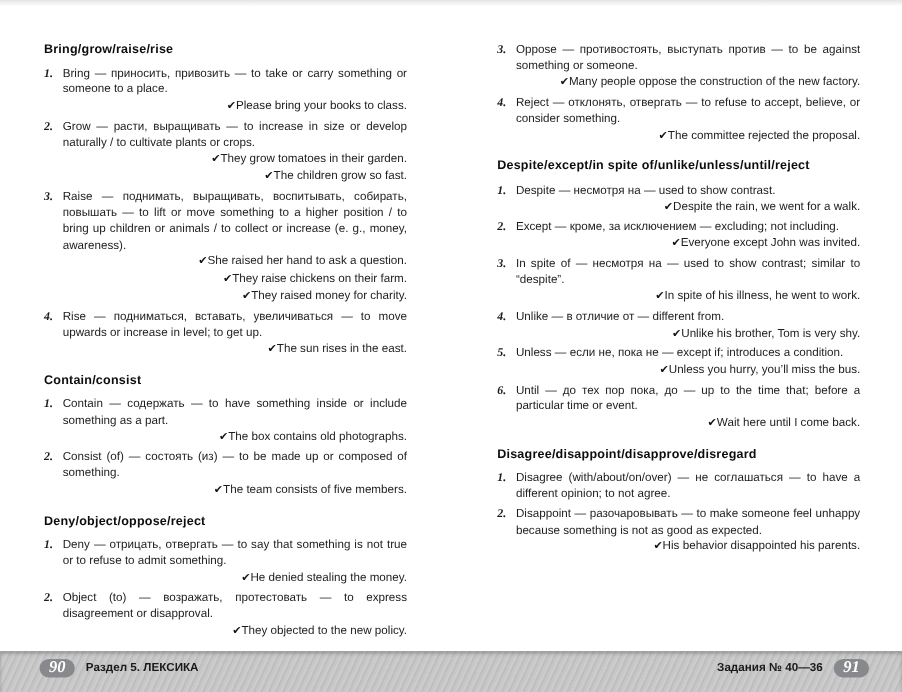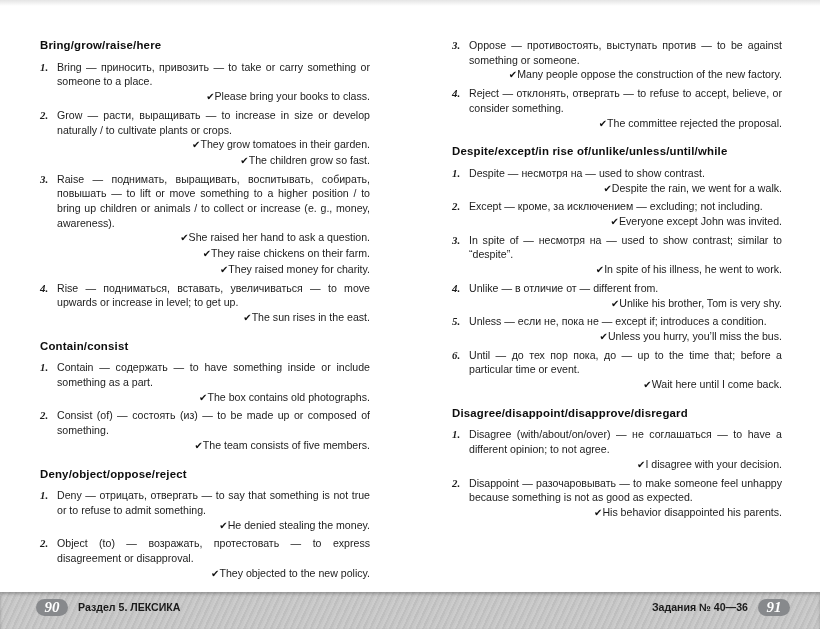--- a/index.html
+++ b/index.html
@@ -98,21 +98,21 @@
   }
   .footer-label.left-label{margin-left:10px;}
   .footer-label.right-label{margin-left:auto;margin-right:10px;}
 </style>
 </head>
 <body>
 
 <div class="page">
 
   <div class="column left" id="col-left">
-      <div class="section-heading">Bring/grow/raise/here</div>
+      <div class="section-heading">Bring/grow/raise/rise</div>
       <div class="entry">
         <div class="entry-text"><span class="num">1.</span>Bring — приносить, привозить — to take or carry something or someone to a place.</div>
         <div class="example"><span class="check">✔</span>Please bring your books to class.</div>
       </div>
       <div class="entry">
         <div class="entry-text"><span class="num">2.</span>Grow — расти, выращивать — to increase in size or develop naturally / to cultivate plants or crops.</div>
         <div class="example"><span class="check">✔</span>They grow tomatoes in their garden.</div>
         <div class="example"><span class="check">✔</span>The children grow so fast.</div>
       </div>
       <div class="entry">
@@ -146,21 +146,21 @@
     </div>
   <div class="column right" id="col-right">
       <div class="entry">
         <div class="entry-text"><span class="num">3.</span>Oppose — противостоять, выступать против — to be against something or someone.</div>
         <div class="example"><span class="check">✔</span>Many people oppose the construction of the new factory.</div>
       </div>
       <div class="entry">
         <div class="entry-text"><span class="num">4.</span>Reject — отклонять, отвергать — to refuse to accept, believe, or consider something.</div>
         <div class="example"><span class="check">✔</span>The committee rejected the proposal.</div>
       </div>
-      <div class="section-heading">Despite/except/in rise of/unlike/unless/until/while</div>
+      <div class="section-heading">Despite/except/in spite of/unlike/unless/until/reject</div>
       <div class="entry">
         <div class="entry-text"><span class="num">1.</span>Despite — несмотря на — used to show contrast.</div>
         <div class="example"><span class="check">✔</span>Despite the rain, we went for a walk.</div>
       </div>
       <div class="entry">
         <div class="entry-text"><span class="num">2.</span>Except — кроме, за исключением — excluding; not including.</div>
         <div class="example"><span class="check">✔</span>Everyone except John was invited.</div>
       </div>
       <div class="entry">
         <div class="entry-text"><span class="num">3.</span>In spite of — несмотря на — used to show contrast; similar to “despite”.</div>
@@ -174,21 +174,20 @@
         <div class="entry-text"><span class="num">5.</span>Unless — если не, пока не — except if; introduces a condition.</div>
         <div class="example"><span class="check">✔</span>Unless you hurry, you’ll miss the bus.</div>
       </div>
       <div class="entry">
         <div class="entry-text"><span class="num">6.</span>Until — до тех пор пока, до — up to the time that; before a particular time or event.</div>
         <div class="example"><span class="check">✔</span>Wait here until I come back.</div>
       </div>
       <div class="section-heading">Disagree/disappoint/disapprove/disregard</div>
       <div class="entry">
         <div class="entry-text"><span class="num">1.</span>Disagree (with/about/on/over) — не соглашаться — to have a different opinion; to not agree.</div>
-        <div class="example"><span class="check">✔</span>I disagree with your decision.</div>
       </div>
       <div class="entry">
         <div class="entry-text"><span class="num">2.</span>Disappoint — разочаровывать — to make someone feel unhappy because something is not as good as expected.</div>
         <div class="example"><span class="check">✔</span>His behavior disappointed his parents.</div>
       </div>
     </div>
 
   <div class="footer-band">
     <div class="footer-row">
       <span class="badge left-badge">90</span>

